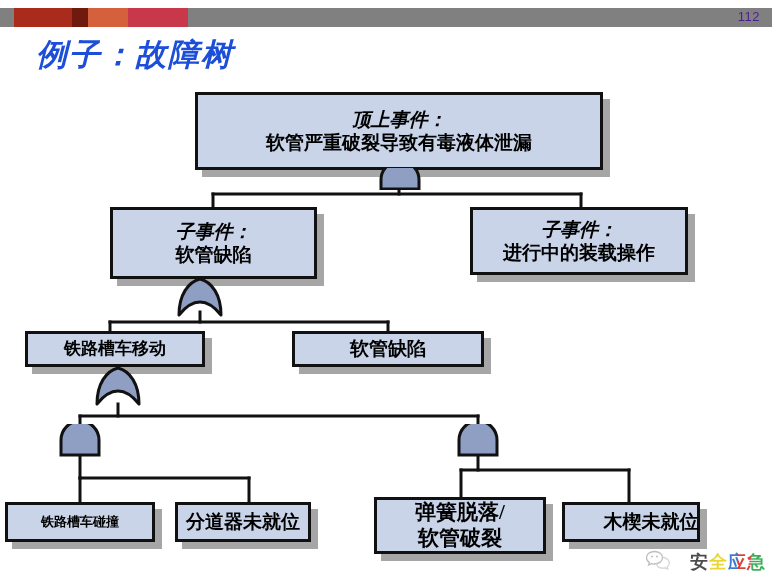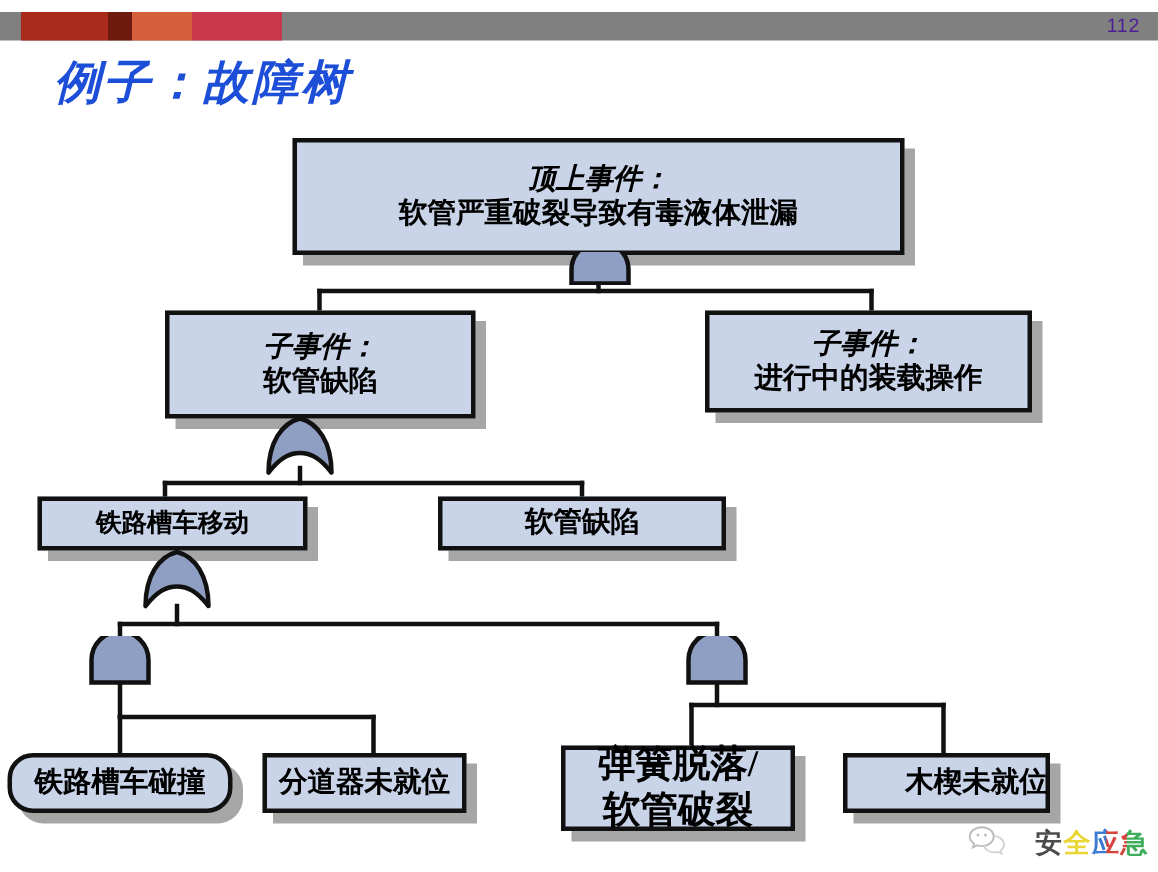--- a/index.html
+++ b/index.html
@@ -213,29 +213,29 @@
       <path d="M4 31 L4 16 A19 19 0 0 1 42 16 L42 31 Z" fill="#8f9fc4" stroke="#111111" stroke-width="3"></path>
     </svg>
   </div>
 
   <div class="gate" style="left:455px; top:424px; width:46px; height:33px;">
     <svg width="46" height="33" viewBox="0 0 46 33">
       <path d="M4 31 L4 16 A19 19 0 0 1 42 16 L42 31 Z" fill="#8f9fc4" stroke="#111111" stroke-width="3"></path>
     </svg>
   </div>
 
-  <div class="node" id="n-rail-collision" style="left:5px; top:502px; width:150px; height:40px; font-size:19px;border-radius:17px;">
+  <div class="node" id="n-rail-collision" style="left:5px; top:502px; width:150px; height:40px; font-size:13px;">
     <span class="ln">铁路槽车碰撞</span>
   </div>
 
   <div class="node" id="n-switch-not-set" style="left:175px; top:502px; width:136px; height:40px; font-size:19px;">
     <span class="ln">分道器未就位</span>
   </div>
 
-  <div class="node" id="n-spring-off" style="left:374px; top:497px; width:156px; height:57px; font-size:25px;justify-content:center;">
+  <div class="node" id="n-spring-off" style="left:374px; top:497px; width:172px; height:57px; font-size:21px;justify-content:center;">
     <div>
       <span class="ln">弹簧脱落/</span>
       <span class="ln">软管破裂</span>
     </div>
   </div>
 
   <div class="node" id="n-wedge-not-set" style="left:562px; top:502px; width:138px; height:40px; font-size:19px;padding-left:44px;">
     <span class="ln">木楔未就位</span>
   </div>
 

